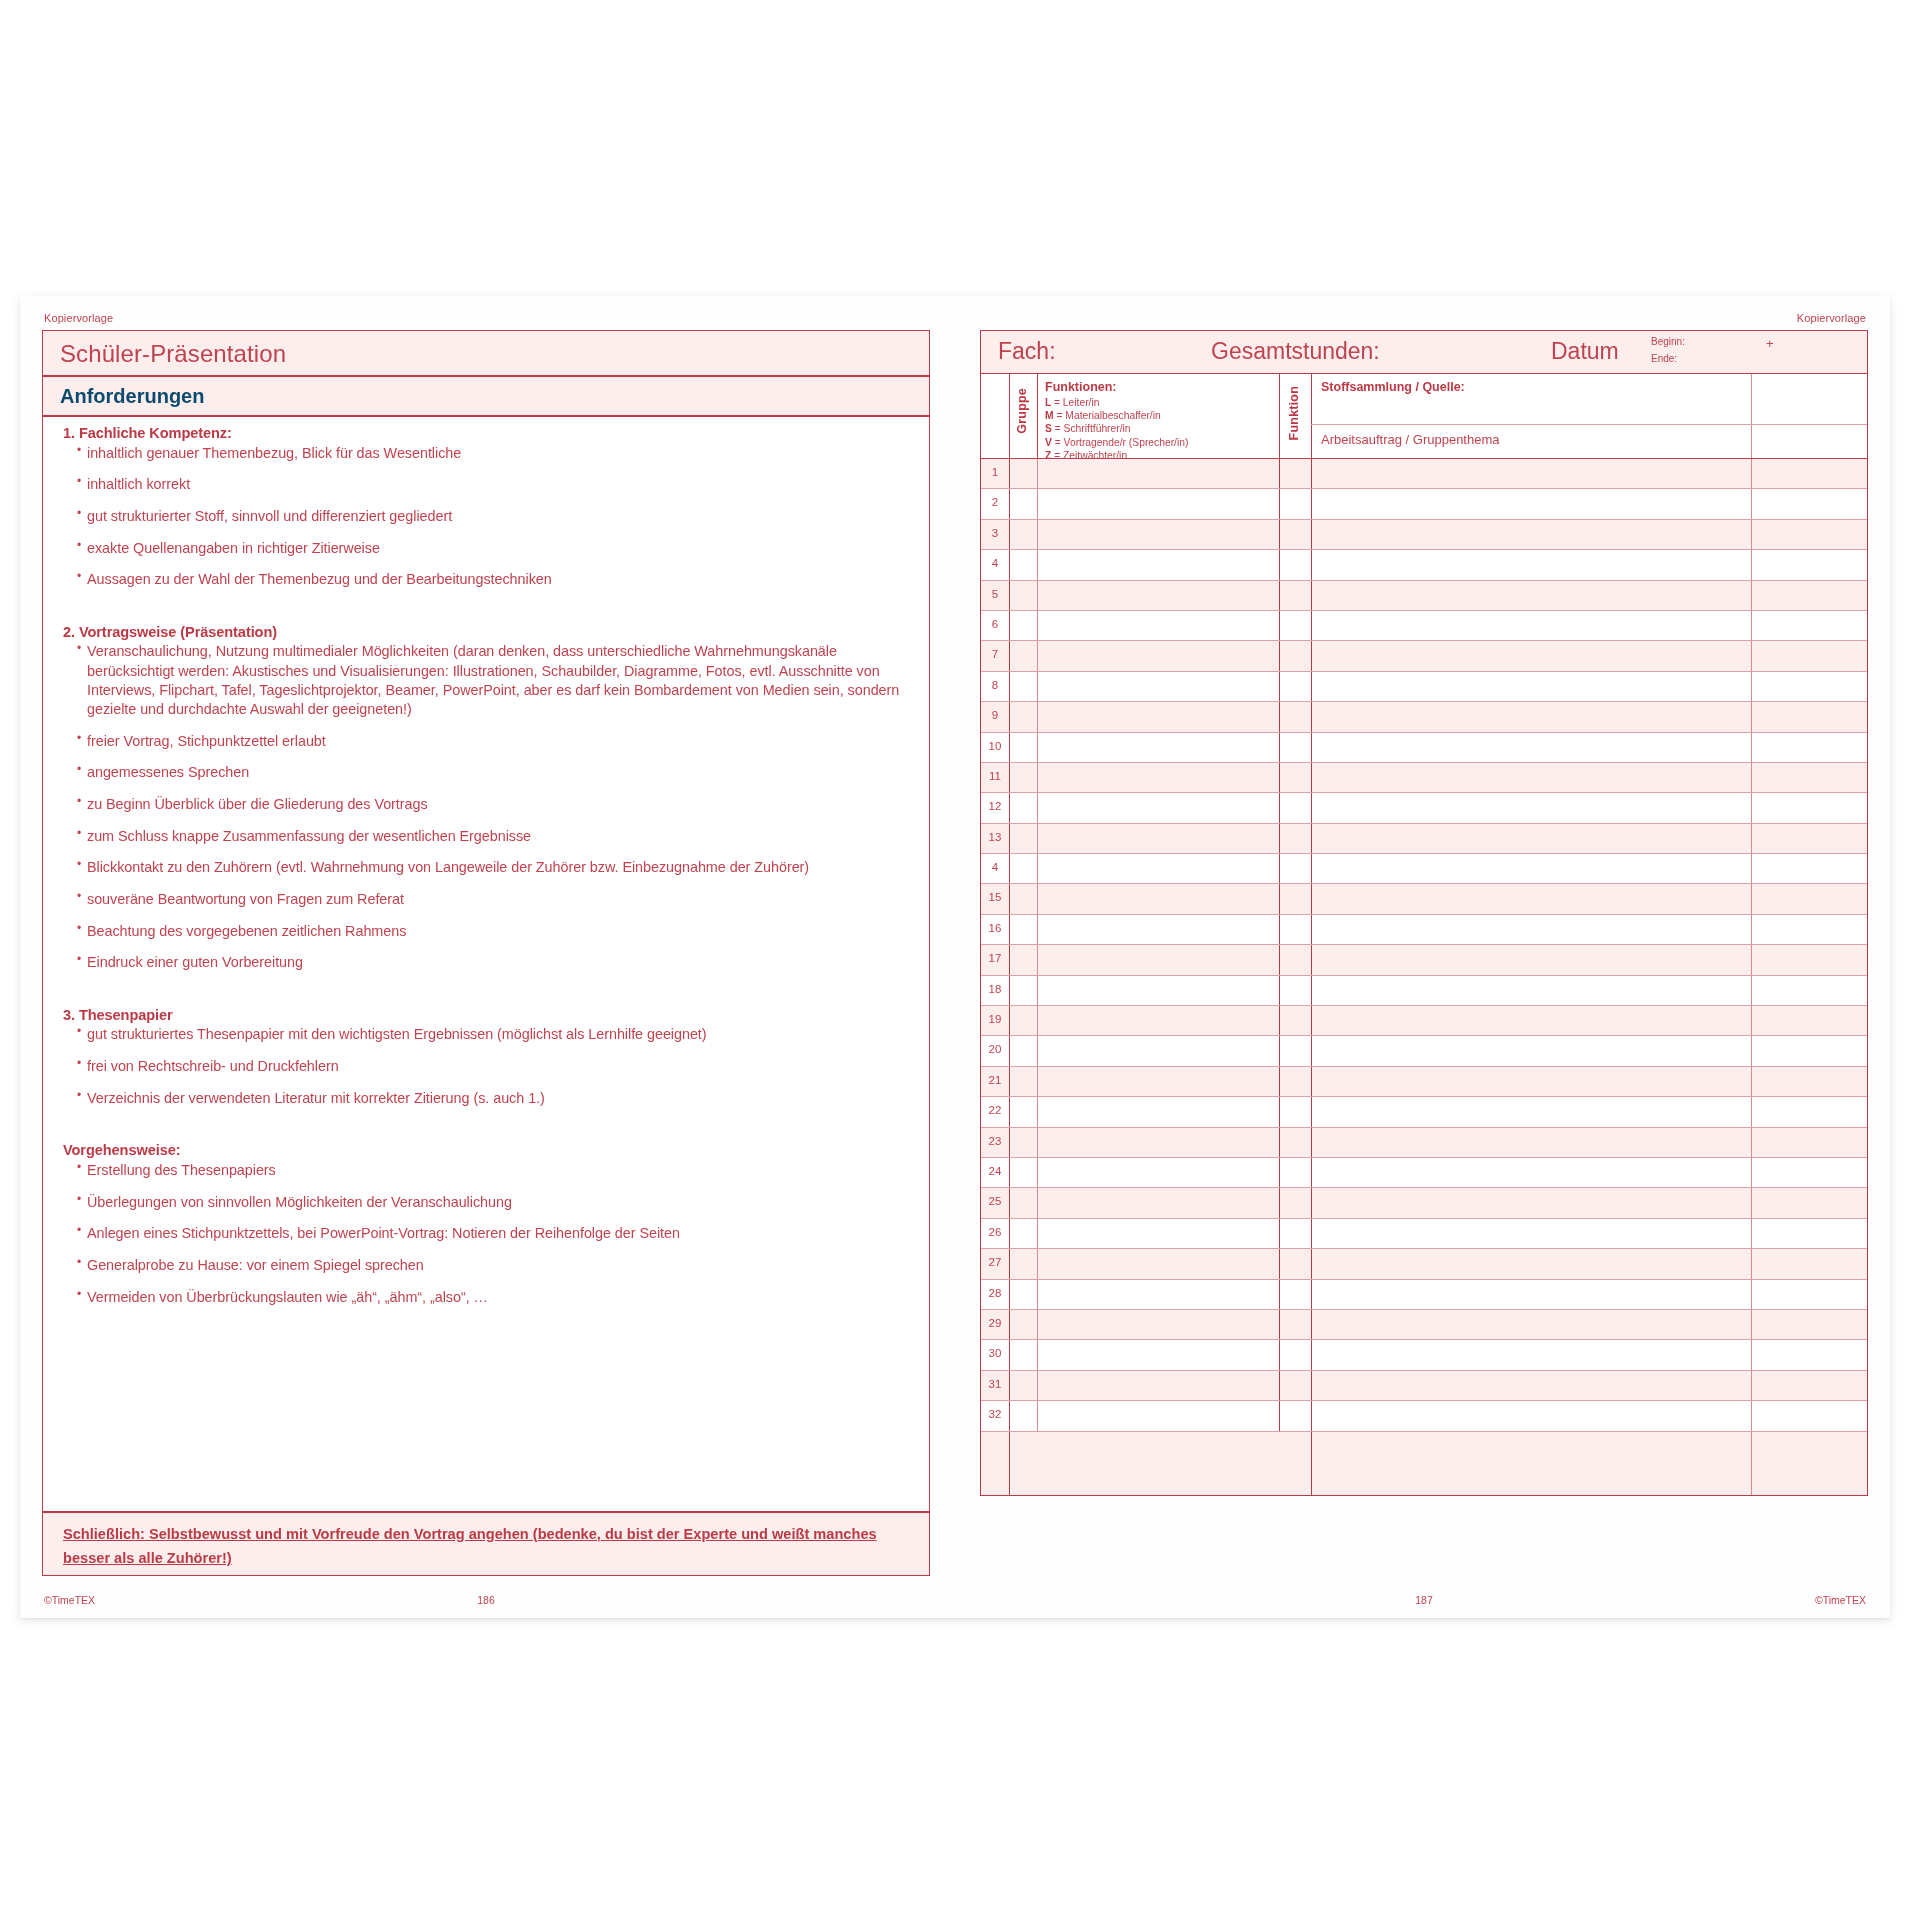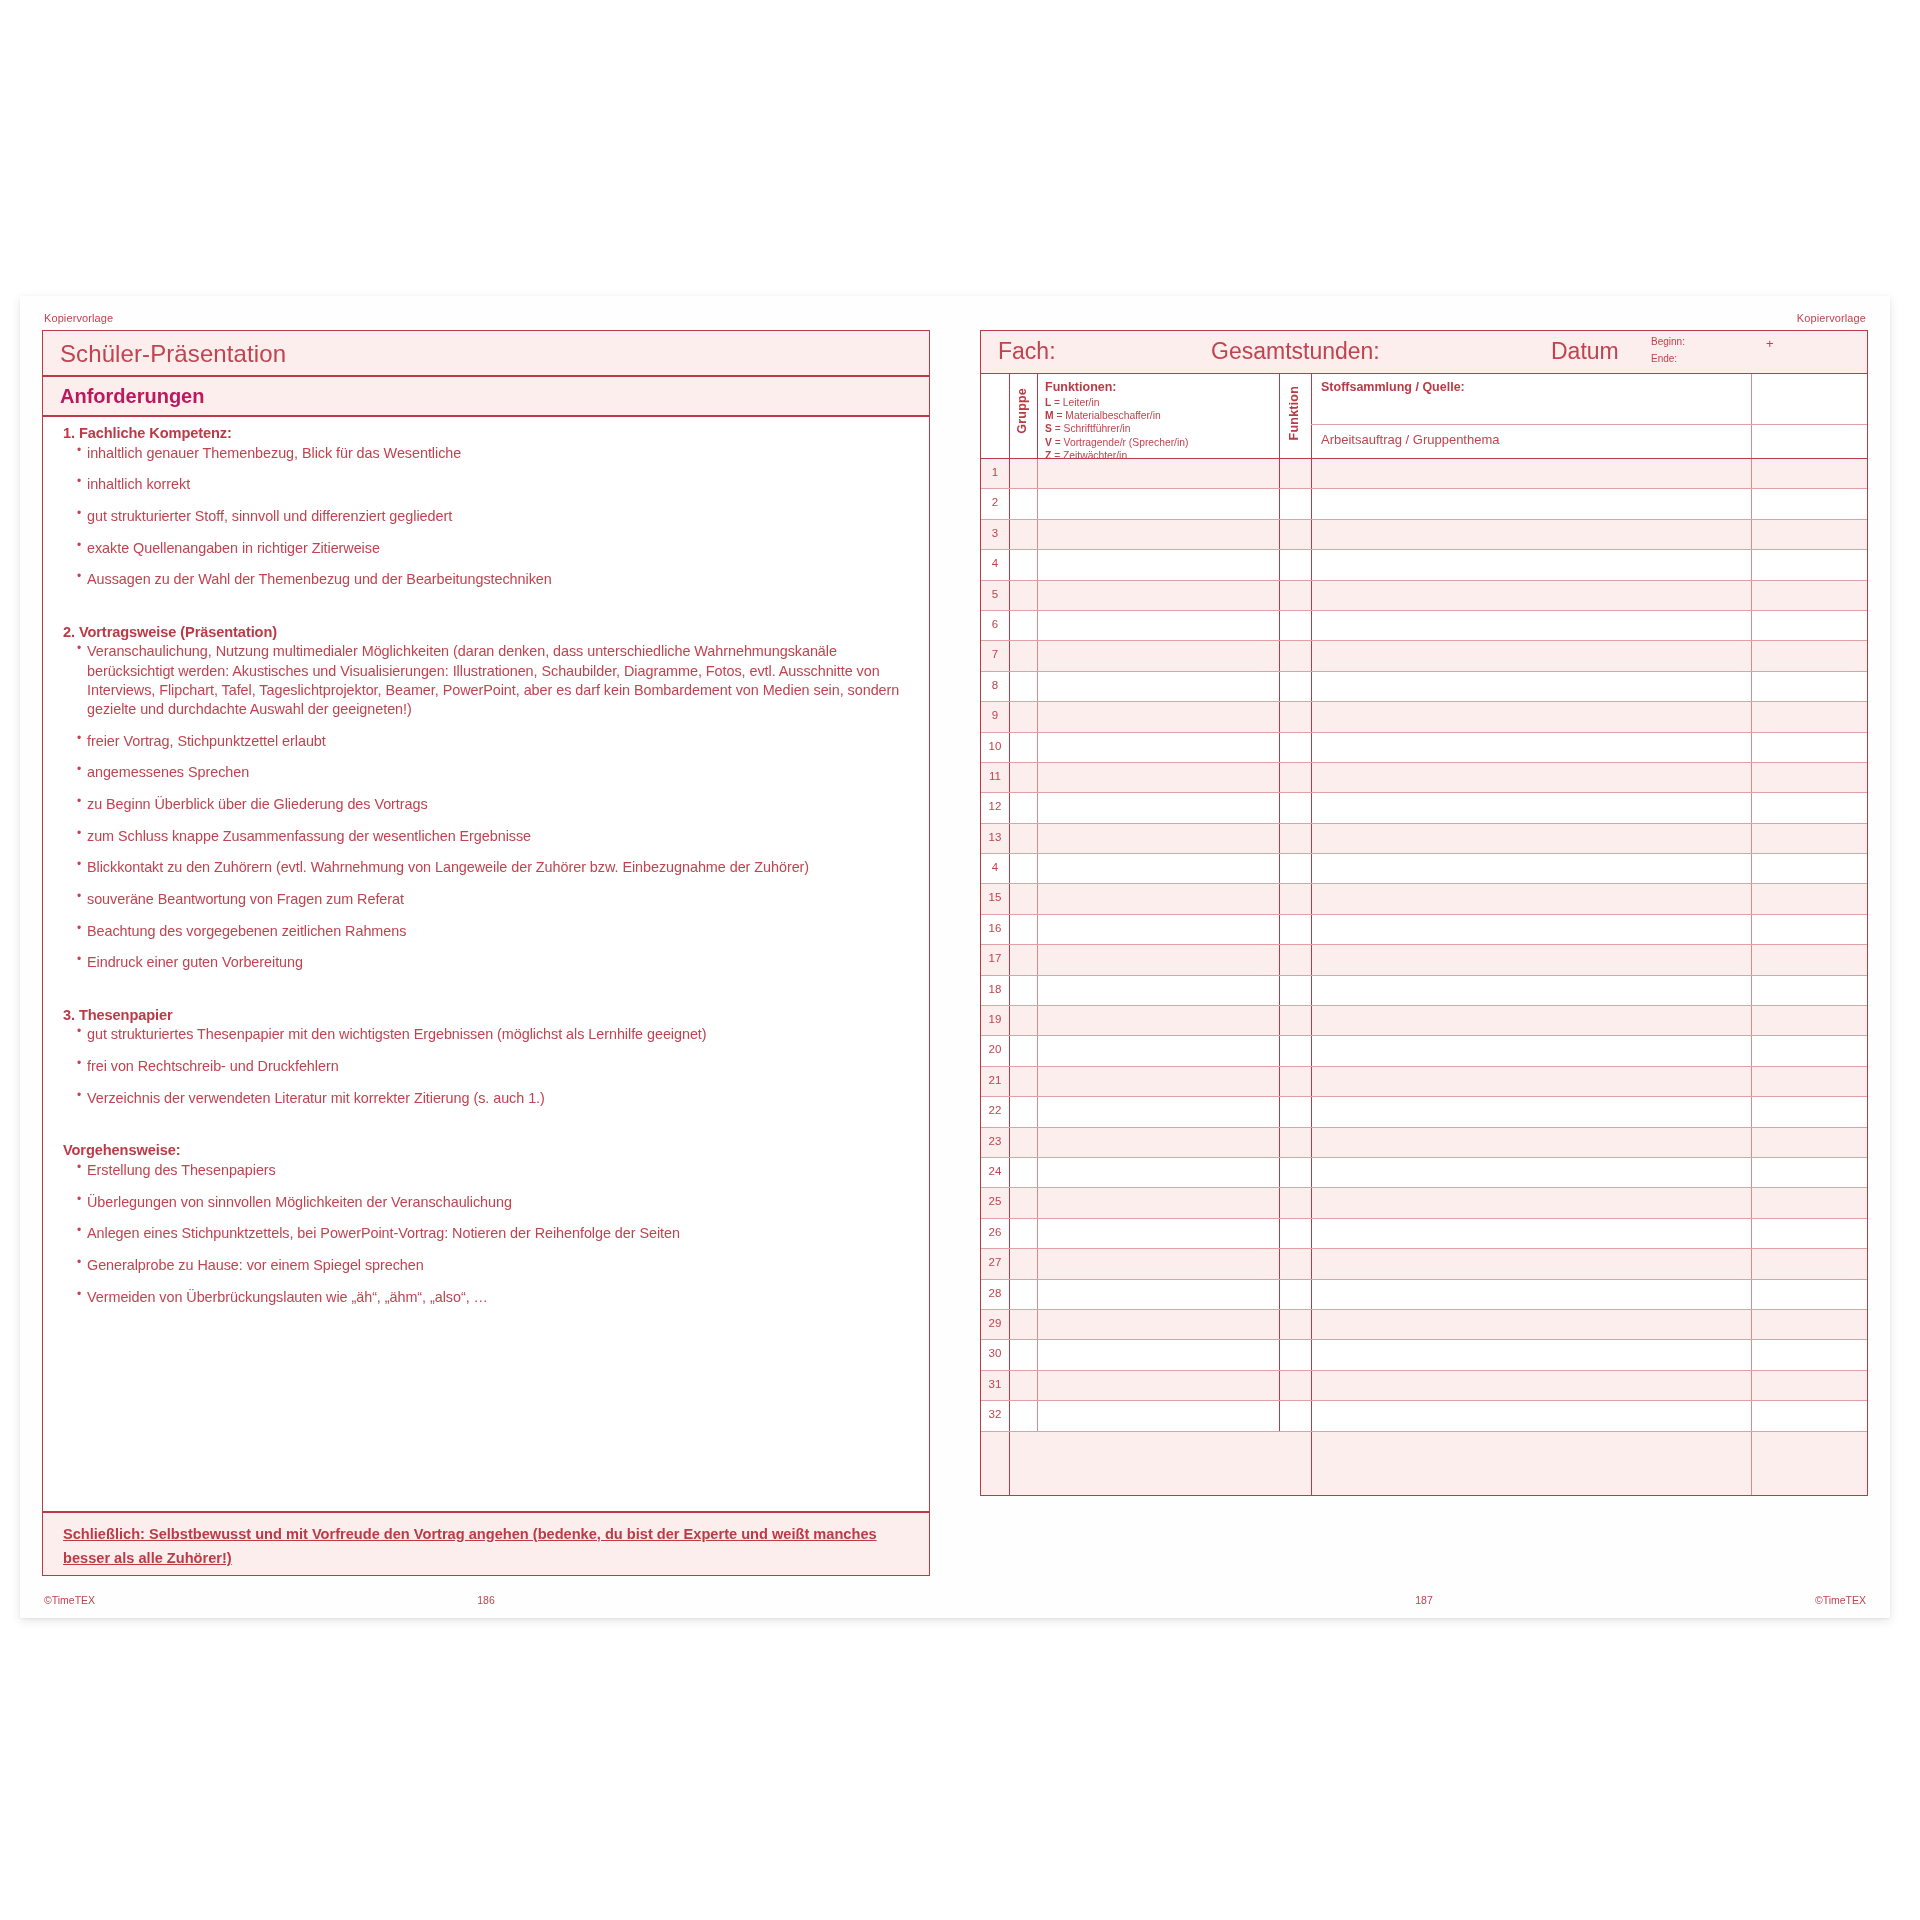--- a/index.html
+++ b/index.html
@@ -53,21 +53,21 @@
   }
   #title-box .t {
     position: absolute; left: 17px; top: 9px;
     font-size: 24px; color: #c0434f; letter-spacing: .1px;
   }
   #req-box {
     top: 80px; height: 40px;
   }
   #req-box .t {
     position: absolute; left: 17px; top: 8px;
-    font-size: 20px; font-weight: bold; color: #be185d;
+    font-size: 20px; font-weight: bold; color: #0c4a6e;
   }
   #content-box {
     top: 120px; height: 1096px;
     background: #ffffff;
   }
   #final-box {
     top: 1216px; height: 64px;
     background: #fbeeed;
   }
 

